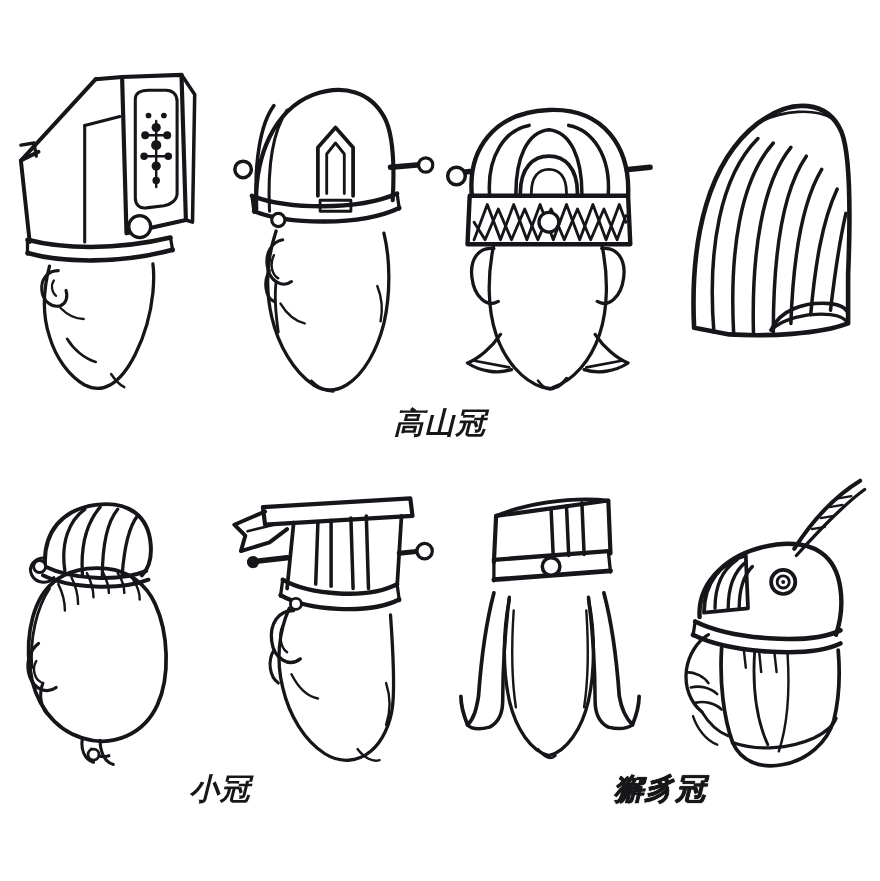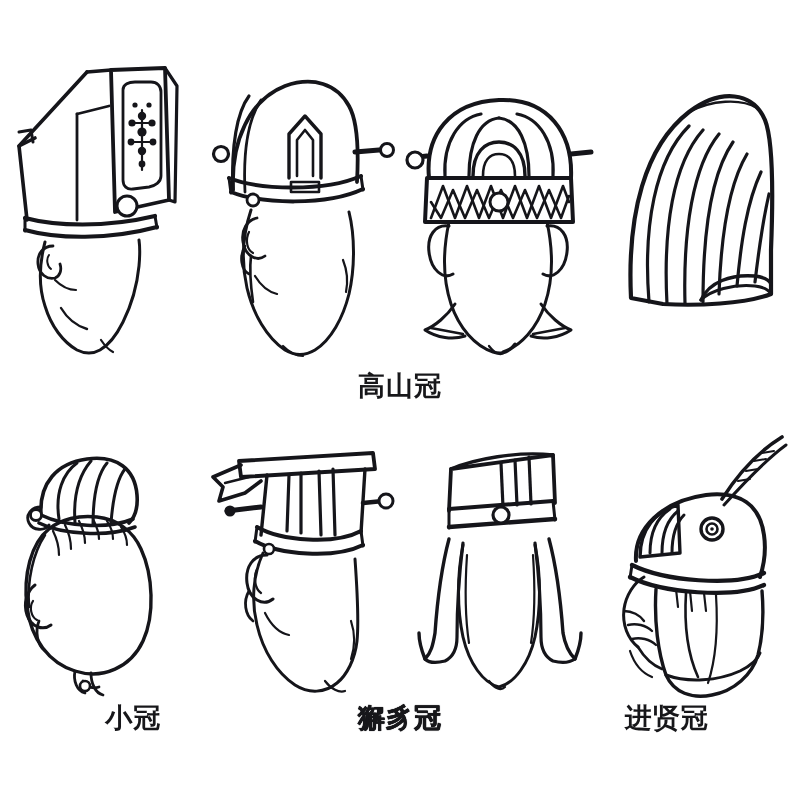--- a/index.html
+++ b/index.html
@@ -11,20 +11,21 @@
     width: 800px;
     height: 801px;
     font-family: "DejaVu Sans", "Liberation Sans", sans-serif;
     overflow: hidden;
   }
   .sheet {
     position: relative;
     width: 800px;
     height: 801px;
     background: #ffffff;
+    font-style: italic;
   }
   .grid-row {
     position: absolute;
     left: 0;
     width: 800px;
     display: flex;
   }
   #row-1 { top: 40px; height: 320px; }
   #row-2 { top: 425px; height: 275px; }
 
@@ -440,18 +441,15 @@
     </div>
   </div>
 
   <div class="labels-row" id="labels-2">
     <div class="label-cell">
       <span class="caption">小冠</span>
     </div>
     <div class="label-cell">
       <span class="caption blurred">獬豸冠</span>
     </div>
-    <div class="label-cell">
-      <span class="caption">进贤冠</span>
-    </div>
   </div>
 
 </div>
 
 </body></html>

